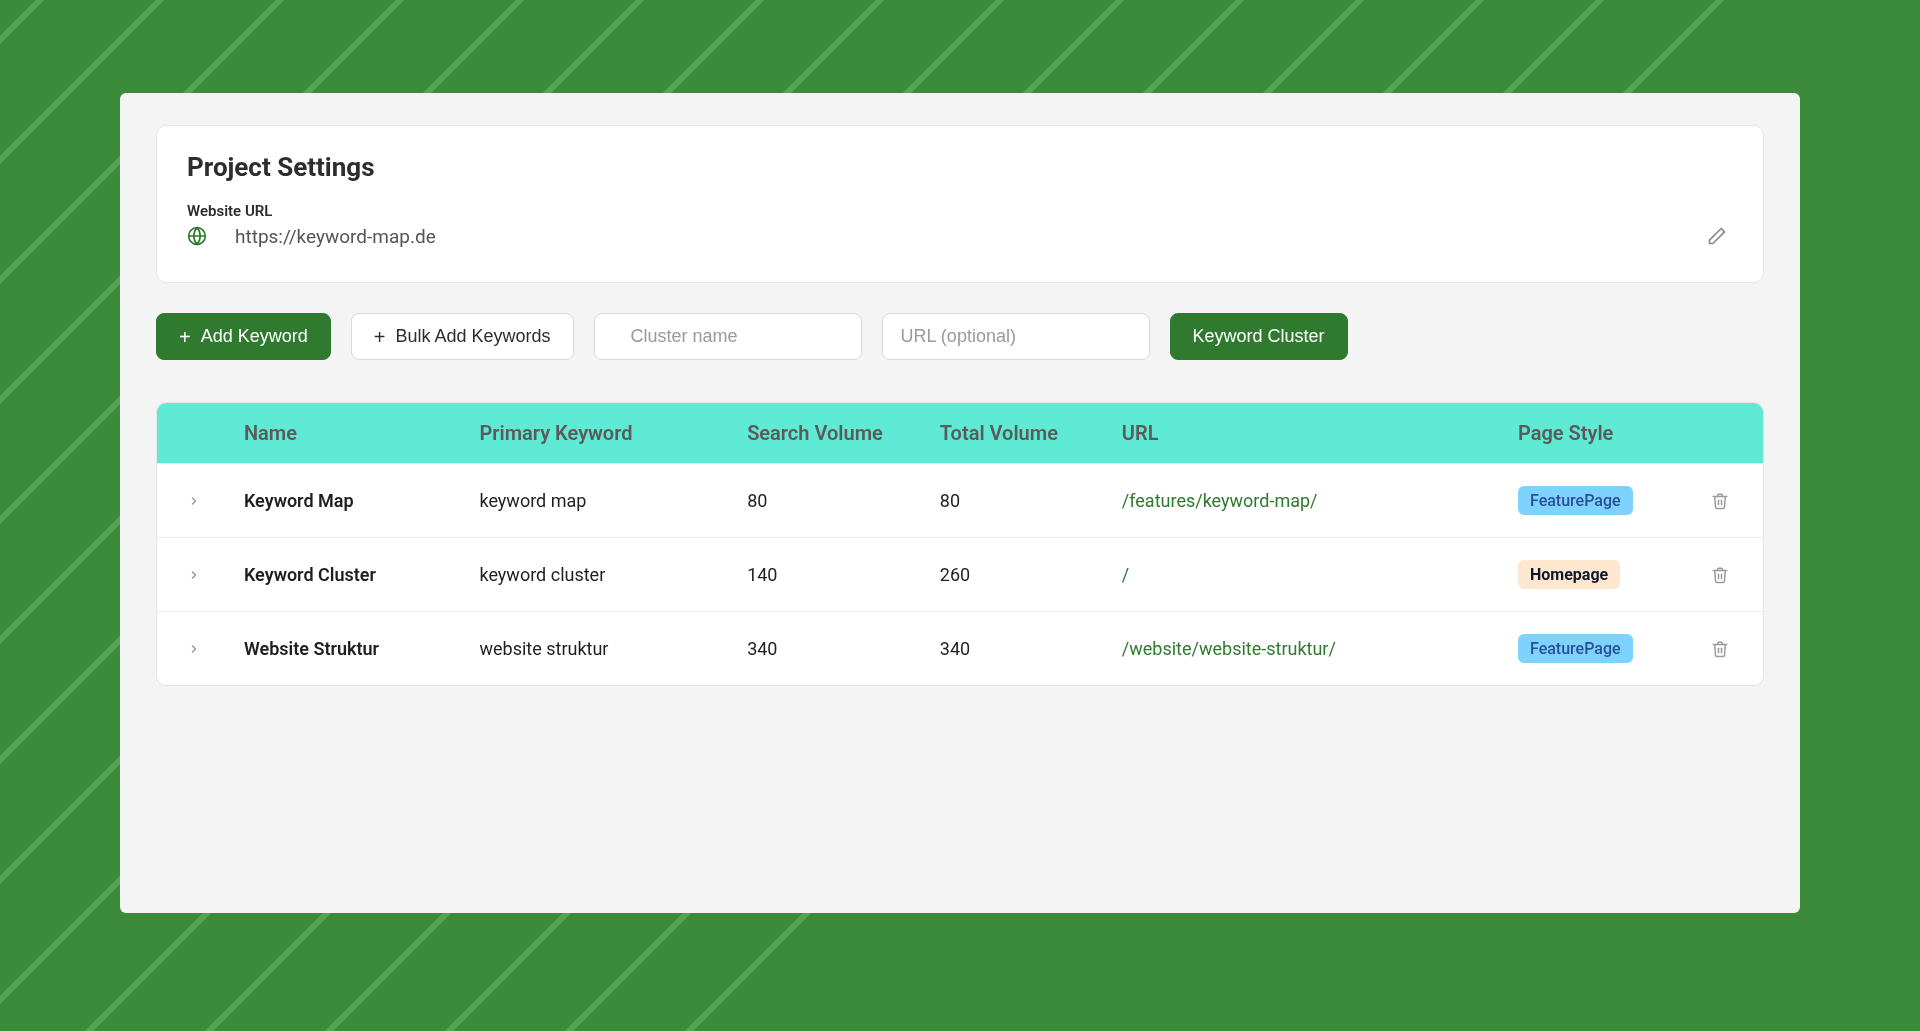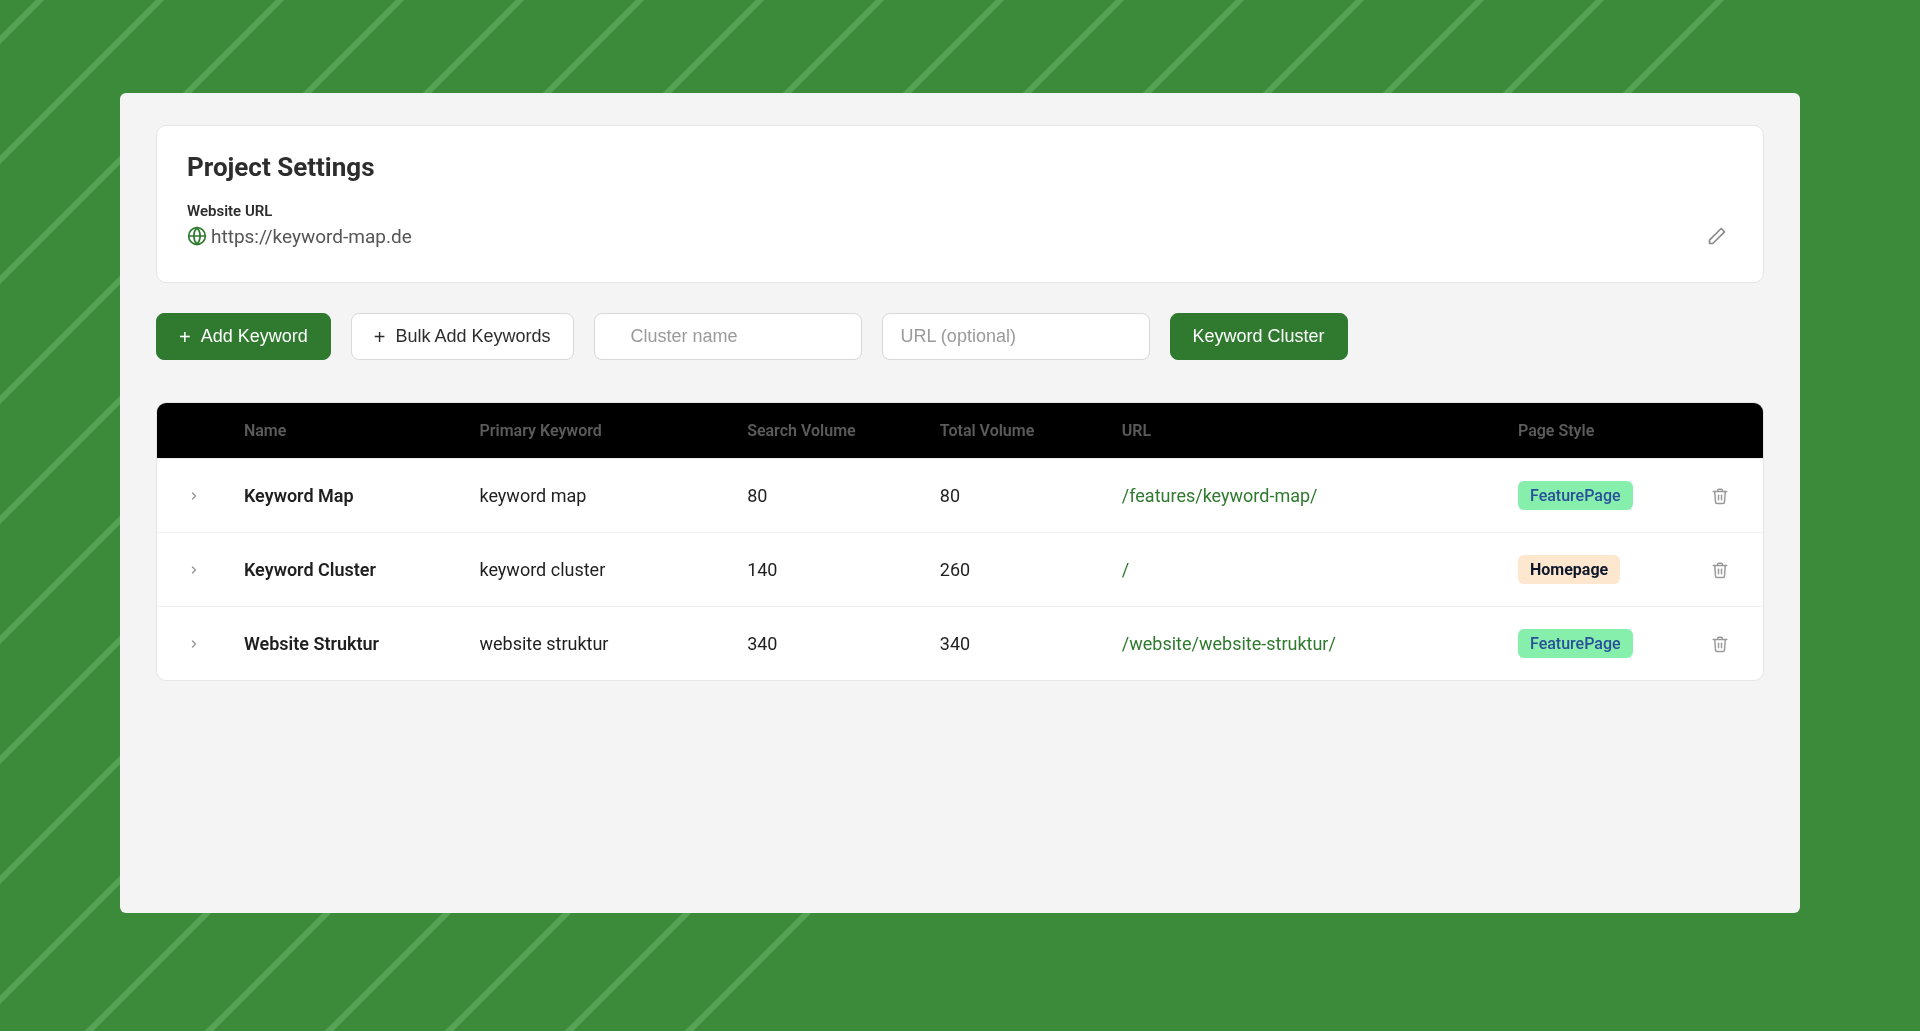--- a/index.html
+++ b/index.html
@@ -45,21 +45,21 @@
     margin-bottom: 0;
   }
   .url-row {
     display: flex;
     align-items: center;
     justify-content: space-between;
   }
   .url-left {
     display: flex;
     align-items: center;
-    gap: 4px;
+    gap: 28px;
   }
   .globe-icon svg { display:block; }
   .url-text {
     font-size: 19px;
     color: #555;
   }
   .edit-btn {
     background: none;
     border: none;
     cursor: pointer;
@@ -142,25 +142,25 @@
     border: 1px solid #e6e6e6;
     border-radius: 10px;
     overflow: hidden;
   }
   table {
     width: 100%;
     border-collapse: collapse;
   }
   thead th {
     text-align: left;
-    font-size: 16px;
+    font-size: 20px;
     font-weight: 600;
     color: #5b5b5b;
     padding: 18px 12px;
-    background: #000000;
+    background: #5eead4;
     border-bottom: 1px solid #ececec;
   }
   tbody td {
     font-size: 18px;
     color: #1f1f1f;
     padding: 22px 12px;
     border-top: 1px solid #f0f0f0;
     vertical-align: middle;
   }
   tbody tr:first-child td { border-top: none; }
@@ -174,21 +174,21 @@
   .col-actions { width: 60px; text-align:center; }
 
   .url-link { color: #2f7a2f; }
   .badge {
     display: inline-block;
     font-size: 16px;
     padding: 5px 12px;
     border-radius: 6px;
     font-weight: 500;
   }
-  .badge-feature { background: #86efac; color: #2a4f99; }
+  .badge-feature { background: #7dd3fc; color: #2a4f99; }
   .badge-home { background: #fde7cf; color: #0f172a; font-weight: bold; }
 
   .chev-icon svg, .trash-icon svg { display:block; }
   .chev-icon, .trash-icon { color:#9a9a9a; cursor:pointer; }
   .chev-icon { display:inline-flex; justify-content:center; }
 </style>
 </head>
 <body>
 
 <svg class="bg-stripes" width="1920" height="1031">

